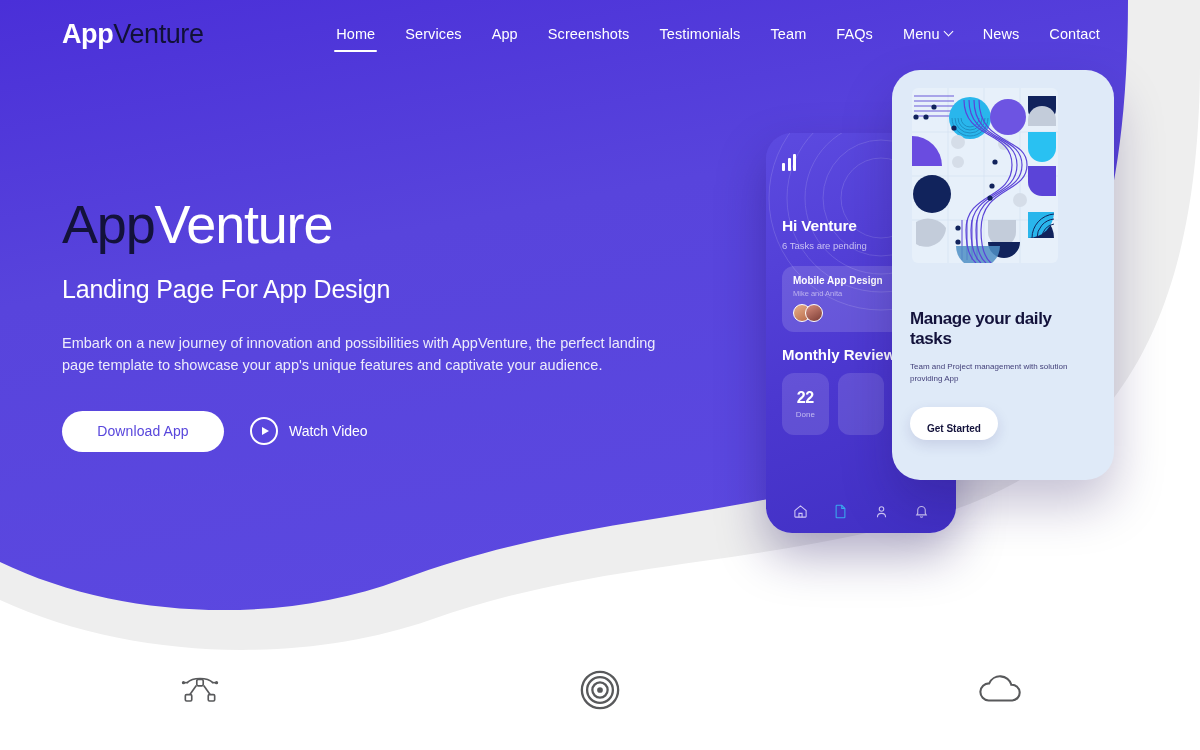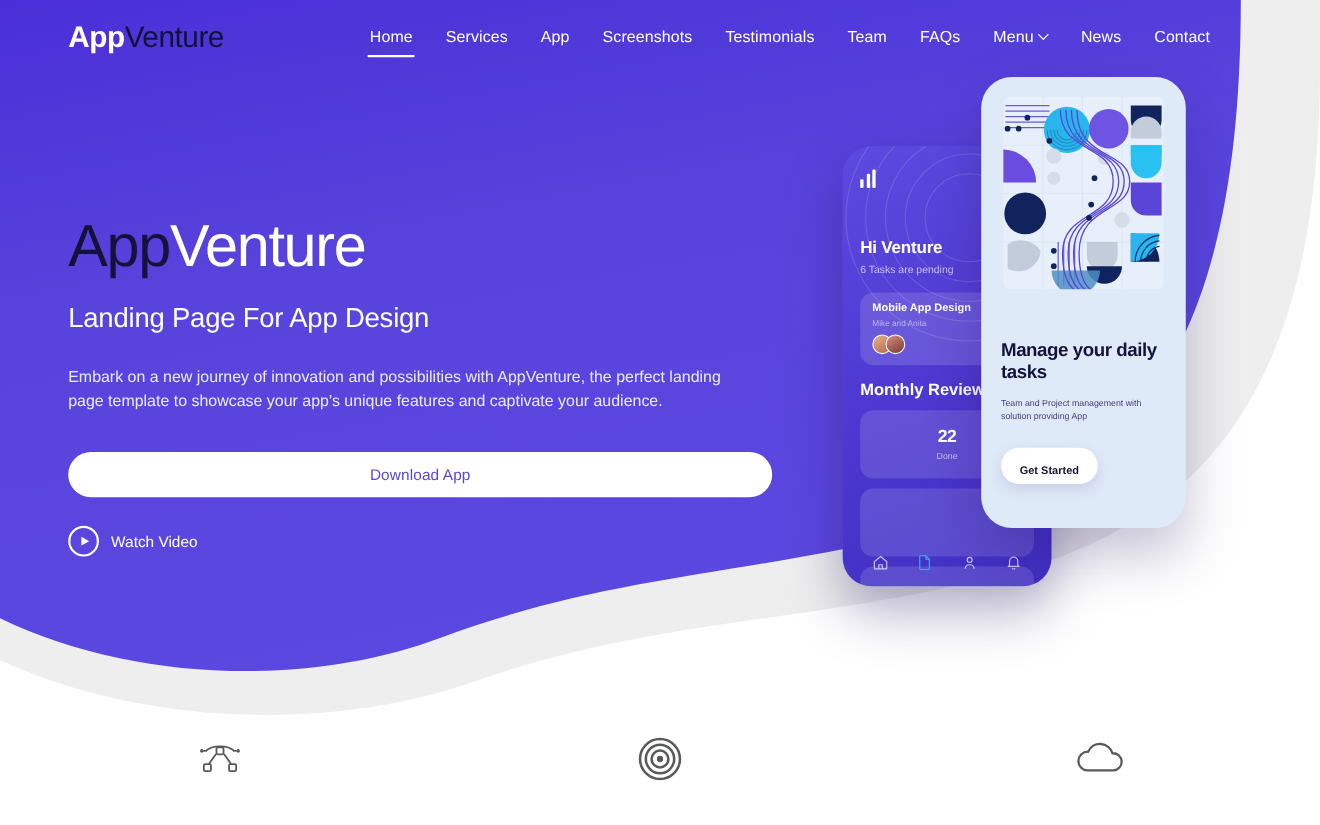--- a/index.html
+++ b/index.html
@@ -48,21 +48,21 @@
     font-size:54px; line-height:1.05; letter-spacing:-1.2px; font-weight:400;
   }
   .hero h1 .h-dark { color:#13123b; font-weight:400; }
   .hero h1 .h-light { color:#ffffff; font-weight:400; }
   .hero h2 {
     margin-top:22px; font-size:25px; font-weight:400; color:#ffffff; letter-spacing:-0.2px;
   }
   .hero p {
     margin-top:28px; font-size:14.5px; line-height:1.55; color:#ecebfb; max-width:625px;
   }
-  .cta-row { margin-top:34px; display:flex; gap:26px;flex-direction:column; }
+  .cta-row { margin-top:34px; display:flex; align-items:center; gap:26px; }
   .btn-download {
     background:#ffffff; color:#5846dc; border:none; border-radius:30px;
     padding:0 30px; height:41px; font-size:14px; font-weight:500;
     font-family:"Liberation Sans", sans-serif; letter-spacing:.1px;
     cursor:pointer; min-width:162px;
   }
   .watch {
     display:flex; align-items:center; gap:11px; color:#ffffff;
     font-size:14px; cursor:pointer;
   }
@@ -100,36 +100,36 @@
   .pb-card-t { color:#fff; font-size:10px; font-weight:bold; }
   .pb-card-s { color:#bdb3ef; font-size:7.5px; margin-top:3px; }
   .avatars { display:flex; margin-top:6px; }
   .avatars span {
     width:18px; height:18px; border-radius:50%; border:1.6px solid #fff; display:block;
   }
   .avatars span:nth-child(1){ background:linear-gradient(150deg,#e8b08a,#b7694a); }
   .avatars span:nth-child(2){ background:linear-gradient(150deg,#d98e7c,#7a3b35); margin-left:-6px; }
   .pb-section { margin-top:14px; color:#fff; font-size:15px; font-weight:bold; }
   .stat-grid {
-    margin-top:10px; display:grid; grid-template-columns:1fr; gap:9px;
+    margin-top:10px; display:grid; grid-template-columns:1fr 1fr 1fr; gap:9px;
   }
   .stat {
     background:rgba(255,255,255,.13); border-radius:12px; height:62px;
     display:flex; flex-direction:column; align-items:center; justify-content:center;
   }
   .stat b { color:#fff; font-size:16px; letter-spacing:-.3px; }
   .stat span { color:#c3bbf1; font-size:8px; margin-top:3px; }
   .pb-nav {
     position:absolute; left:0; right:0; bottom:14px;
     display:flex; align-items:center; justify-content:space-around; padding:0 14px;
   }
   .pb-nav svg { display:block; }
 
   .phone-front {
-    position:absolute; left:892px; top:70px; width:186px; height:410px;
+    position:absolute; left:892px; top:70px; width:222px; height:410px;
     border-radius:28px; background:#dfeaf8; z-index:28;
     box-shadow:0 24px 50px rgba(30,16,90,.26);
     overflow:hidden;
   }
   .pf-art { width:186px; height:225px; display:block; }
   .pf-body { padding:14px 18px 0 18px; }
   .pf-title { color:#13123b; font-size:17px; font-weight:bold; line-height:1.2; letter-spacing:-.4px; }
   .pf-desc { margin-top:11px; color:#43407a; font-size:8px; line-height:1.5; }
   .pf-btn {
     margin-top:22px; background:#ffffff; border:none; border-radius:22px;

